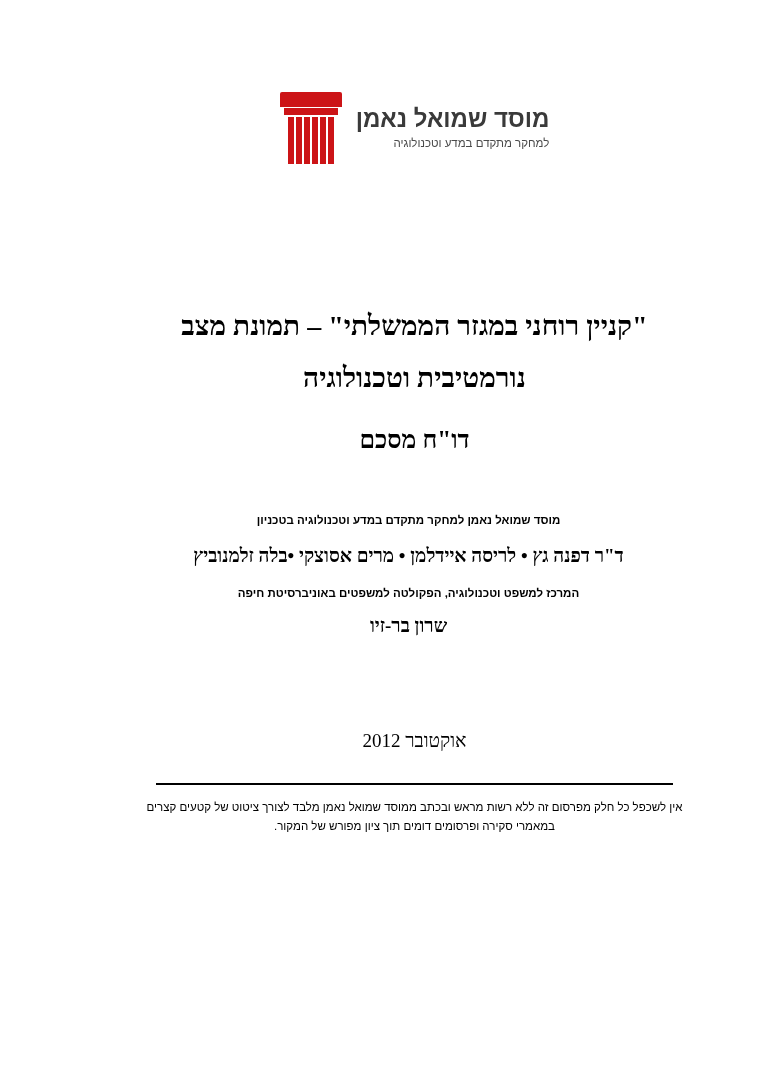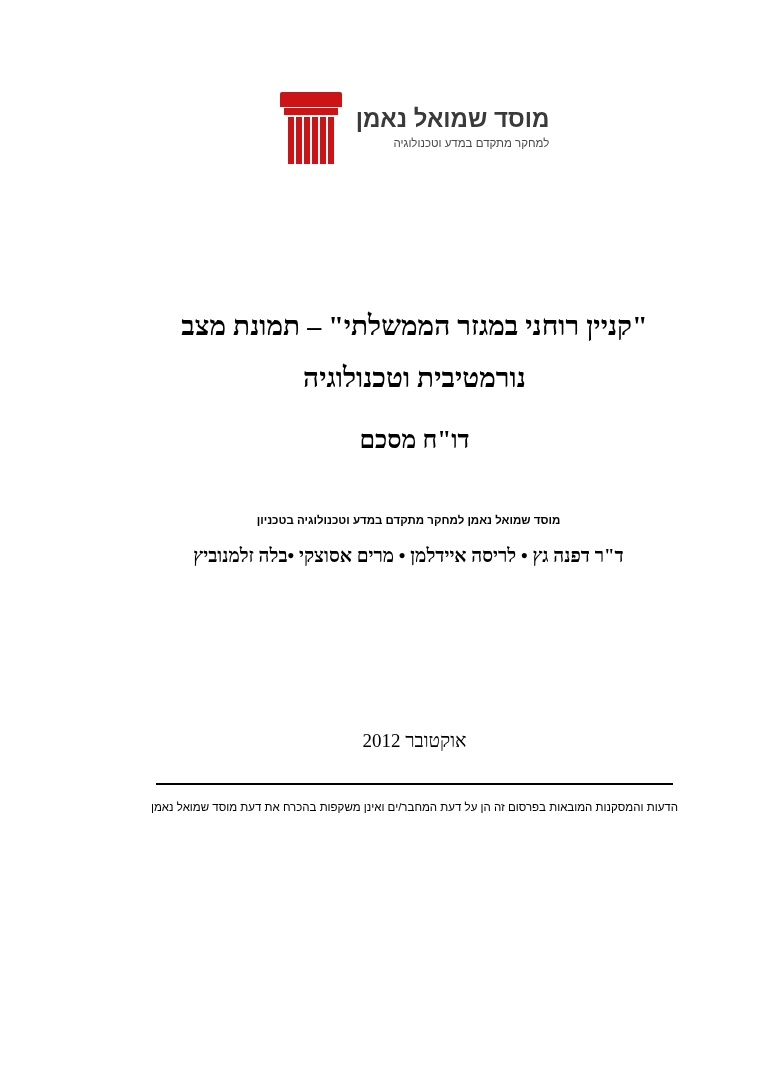--- a/index.html
+++ b/index.html
@@ -219,23 +219,25 @@
 
   <div class="title-block">
     <div class="doc-title">"קניין רוחני במגזר הממשלתי" – תמונת מצב</div>
     <div class="doc-title">נורמטיבית וטכנולוגיה</div>
     <div class="doc-subtitle">דו"ח מסכם</div>
   </div>
 
   <div class="credits">
     <div class="affil">מוסד שמואל נאמן למחקר מתקדם במדע וטכנולוגיה בטכניון</div>
     <div class="authors">ד"ר דפנה גץ • לריסה איידלמן • מרים אסוצקי •בלה זלמנוביץ</div>
+    <div class="affil2">המרכז למשפט וטכנולוגיה, הפקולטה למשפטים באוניברסיטת חיפה</div>
+    <div class="author2">שרון בר-זיו</div>
   </div>
 
   <div class="date">אוקטובר 2012</div>
 
   <div class="divider"></div>
 
   <div class="legal">
-    <p>הדעות והמסקנות המובאות בפרסום זה הן על דעת המחבר/ים ואינן משקפות בהכרח את דעת מוסד שמואל נאמן</p>
+    <p>אין לשכפל כל חלק מפרסום זה ללא רשות מראש ובכתב ממוסד שמואל נאמן מלבד לצורך ציטוט של קטעים קצרים במאמרי סקירה ופרסומים דומים תוך ציון מפורש של המקור.</p>
   </div>
 
 </div>
 
 </body></html>

